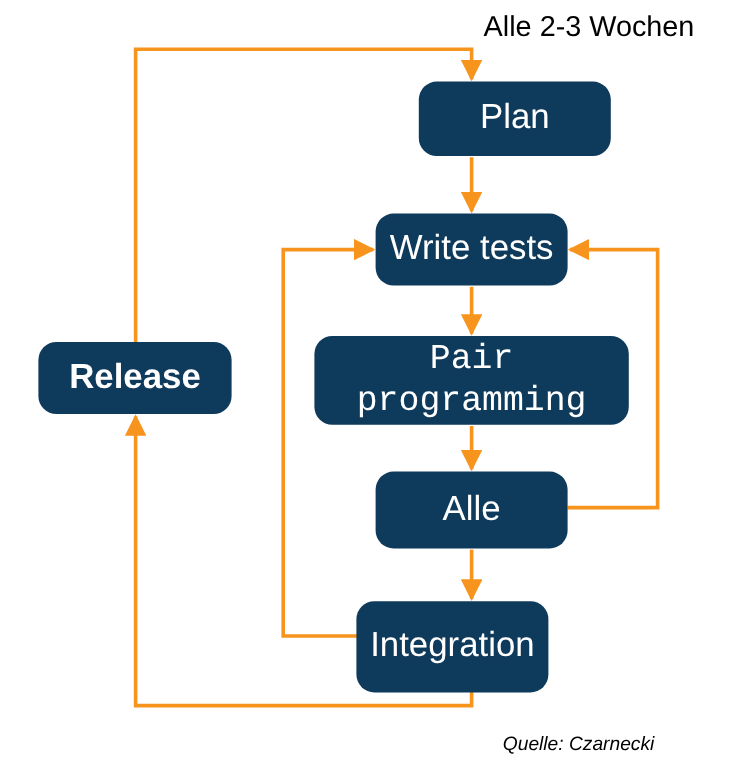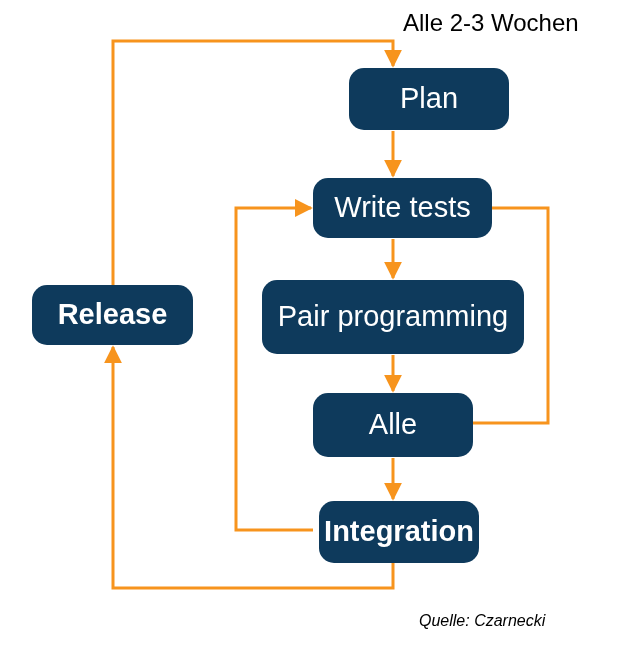--- a/index.html
+++ b/index.html
@@ -17,24 +17,24 @@
   .node {
     position:absolute;
     background:var(--node-fill, #0e3a5c);
     color:var(--node-text, #ffffff);
     border-radius:15px;
     display:flex; flex-direction:column;
     align-items:center; justify-content:center;
     font-size:29px; line-height:1.22; text-align:center;
   }
   #node-plan        { left:313px; top:68px;  width:160px; height:62px;margin-left:36px; }
-  #node-write-tests { left:313px; top:178px; width:179px; height:60px; }
-  #node-pair        { left:262px; top:280px; width:262px; height:74px; }
+  #node-write-tests { left:313px; top:178px; width:160px; height:60px; }
+  #node-pair        { left:262px; top:280px; width:262px; height:74px;font-family:Liberation Mono, monospace; }
   #node-test        { left:313px; top:393px; width:160px; height:64px; }
-  #node-integration { left:319px; top:501px; width:160px; height:62px;font-weight:bold; }
+  #node-integration { left:297px; top:501px; width:160px; height:76px; }
   #node-release     { left:32px;  top:285px; width:161px; height:60px;font-weight:bold; }
 
   .annotation {
     position:absolute;
     color:var(--label-text, #000000);
     font-size:24px; white-space:nowrap;
   }
   #label-cycle   { left:403px; top:9px; }
   #label-daily   { left:486px; top:520px; }
   #label-source  { left:419px; top:612px; font-size:16px;font-style:italic; }

